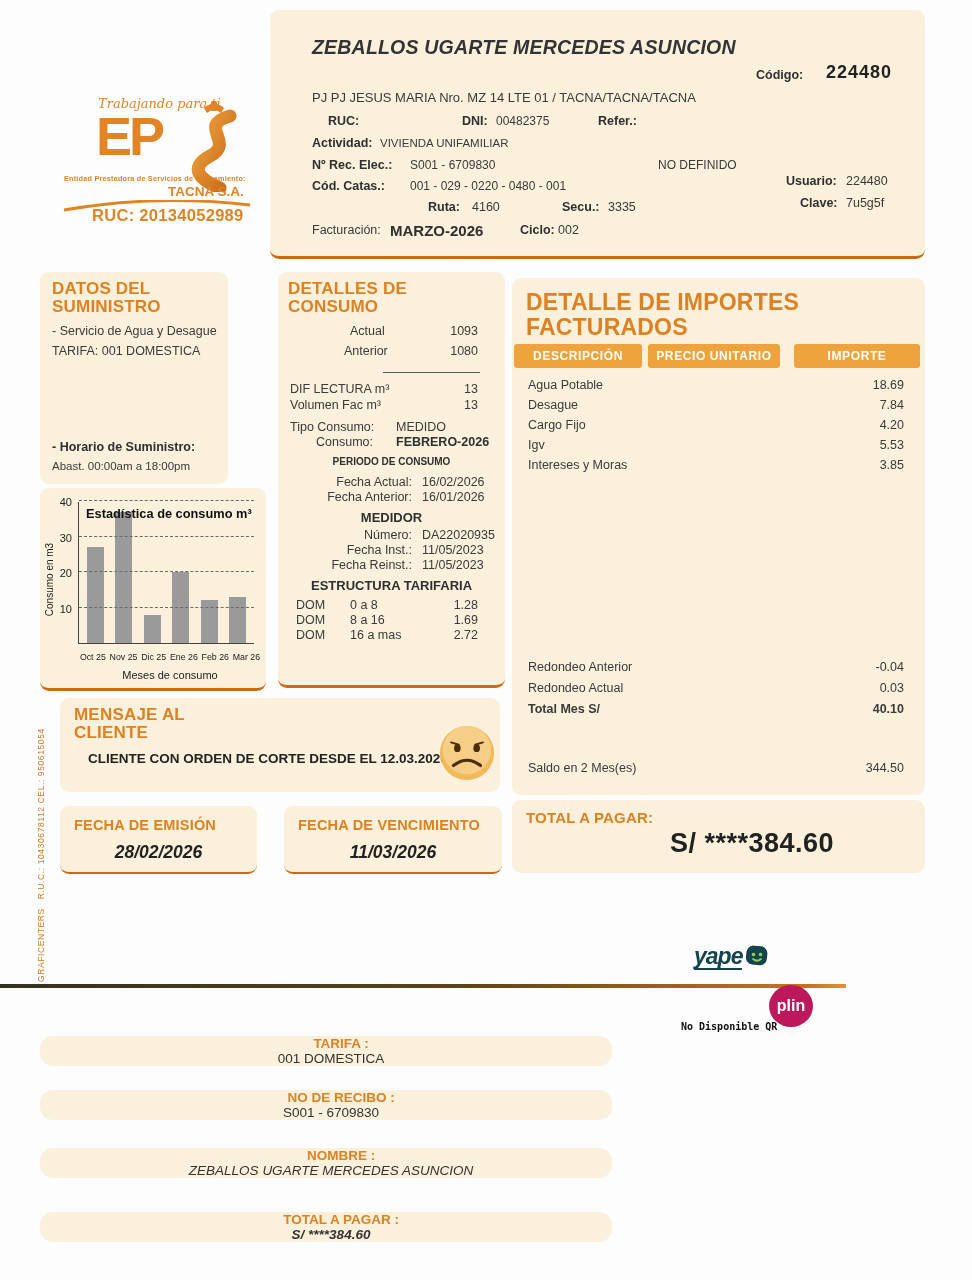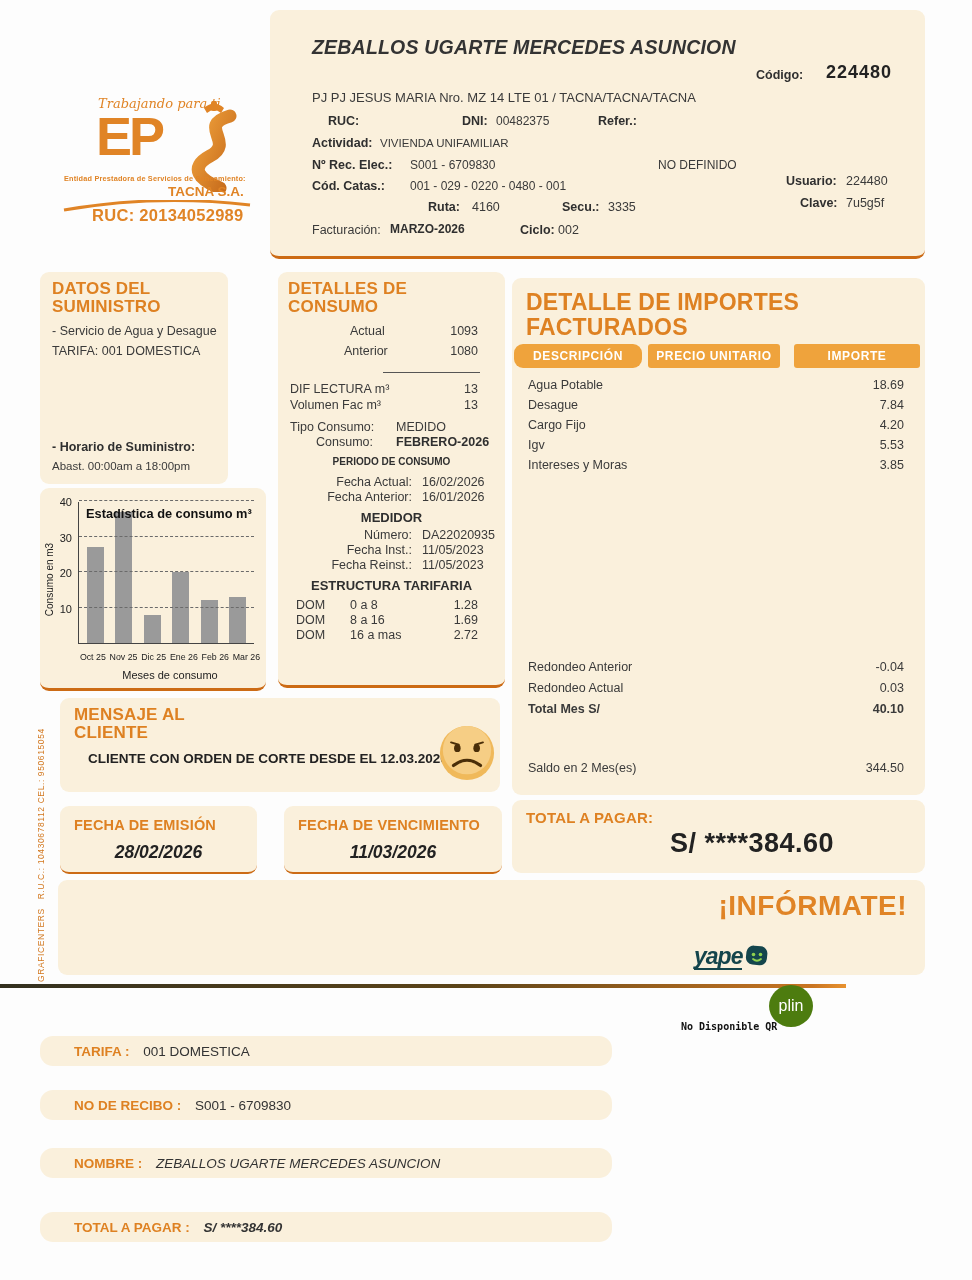--- a/index.html
+++ b/index.html
@@ -46,34 +46,34 @@
   .chart-yaxis{position:absolute;left:-27px;top:86px;transform:rotate(-90deg);font-size:10px;color:#222;white-space:nowrap;}
 
   
   .date-title{font-weight:bold;font-size:14.5px;color:#DE8122;letter-spacing:.2px;}
   .date-val{font-weight:bold;font-style:italic;font-size:17.5px;color:#222;}
   .big-total{font-weight:900;font-size:27px;color:#222;letter-spacing:.5px;}
   .informate{font-weight:900;font-size:28px;color:#E08426;letter-spacing:.5px;}
 
   
   .strip{position:absolute;left:40px;width:572px;height:30px;background:#FAF0DC;border-radius:13px;
-         display:flex;align-items:center;}
+         display:flex;align-items:center;flex-direction:column;}
   .strip .s-lbl{margin-left:34px;font-weight:bold;font-size:13.5px;color:#DE8122;white-space:pre;}
   .strip .s-val{margin-left:10px;font-size:13.5px;color:#333;}
   .strip .italic{font-style:italic;}
   .strip .bolditalic{font-style:italic;font-weight:bold;}
 
   .side-note{position:absolute;left:36px;top:772px;height:210px;writing-mode:vertical-rl;transform:rotate(180deg);
              font-size:8.5px;color:#D2771E;letter-spacing:.6px;white-space:pre;}
   .divider{position:absolute;left:0;top:984px;width:846px;height:4px;
            background:linear-gradient(90deg,#33301f 0%,#5c4418 55%,#c97522 96%,#e8922f 100%);}
   .yape-text{font-style:italic;font-weight:bold;font-size:23px;color:#14454C;letter-spacing:-1px;
              border-bottom:2px solid #14454C;line-height:24px;}
-  .plin-circle{position:absolute;width:44px;height:42px;border-radius:50%;background:#4d7c0f;
-               display:flex;align-items:center;justify-content:center;color:#fff;font-weight:400;font-size:16px;}
+  .plin-circle{position:absolute;width:44px;height:42px;border-radius:50%;background:#be185d;
+               display:flex;align-items:center;justify-content:center;color:#fff;font-weight:700;font-size:16px;}
   .qr-note{position:absolute;font-family:"DejaVu Sans Mono",monospace;font-weight:bold;font-size:10px;color:#111;}
   .thinline{border-top:1.5px solid #555;}
 </style>
 </head>
 <body>
 
 <div class="page">
 
   <div class="abs" style="left:60px;top:94px;width:200px;height:130px;">
     <div class="abs logo-tag" style="left:38px;top:2px;">Trabajando para ti</div>
@@ -122,21 +122,21 @@
     <span class="abs val" style="left:202px;top:190px;">4160</span>
     <span class="abs lbl" style="left:292px;top:190px;">Secu.:</span>
     <span class="abs val" style="left:338px;top:190px;">3335</span>
 
     <span class="abs lbl" style="left:516px;top:164px;">Usuario:</span>
     <span class="abs val" style="left:576px;top:164px;">224480</span>
     <span class="abs lbl" style="left:530px;top:186px;">Clave:</span>
     <span class="abs val" style="left:576px;top:186px;">7u5g5f</span>
 
     <span class="abs val" style="left:42px;top:213px;">Facturación:</span>
-    <span class="abs lbl" style="left:120px;top:212px;font-size:12px;">MARZO-2026</span>
+    <span class="abs lbl" style="left:120px;top:212px;font-size:15px;">MARZO-2026</span>
     <span class="abs lbl" style="left:250px;top:213px;">Ciclo:</span>
     <span class="abs val" style="left:288px;top:213px;">002</span>
   </div>
 
   <div class="panel" style="left:40px;top:272px;width:188px;height:212px;">
     <div class="sec-title" style="left:12px;top:8px;width:140px;">DATOS DEL SUMINISTRO</div>
     <div class="abs val" style="left:12px;top:52px;">- Servicio de Agua y Desague</div>
     <div class="abs val" style="left:12px;top:72px;">TARIFA: 001 DOMESTICA</div>
     <div class="abs lbl" style="left:12px;top:168px;">- Horario de Suministro:</div>
     <div class="abs val" style="left:12px;top:188px;font-size:11.5px;">Abast. 00:00am a 18:00pm</div>
@@ -217,21 +217,21 @@
         <div class="abs val" style="left: 72px; top: 341px;">8 a 16</div>
         <div class="abs val right" style="left: 150px; top: 341px; width: 50px;">1.69</div>
         <div class="abs val" style="left: 18px; top: 356px;">DOM</div>
         <div class="abs val" style="left: 72px; top: 356px;">16 a mas</div>
         <div class="abs val right" style="left: 150px; top: 356px; width: 50px;">2.72</div>
       </div>
   </div>
 
   <div class="panel" style="left:512px;top:278px;width:413px;height:517px;">
     <div class="sec-title" style="left:14px;top:12px;width:330px;font-size:23px;line-height:25px;color:#DE8122;">DETALLE DE IMPORTES FACTURADOS</div>
-    <div class="col-btn" style="left:2px;top:66px;width:128px;border-radius:9px;">DESCRIPCIÓN</div>
+    <div class="col-btn" style="left:2px;top:66px;width:128px;">DESCRIPCIÓN</div>
     <div class="col-btn" style="left:136px;top:66px;width:132px;">PRECIO UNITARIO</div>
     <div class="col-btn" style="left:282px;top:66px;width:126px;">IMPORTE</div>
     <div>
         <div class="imp-row" style="top: 100px;">
           <div class="imp-desc">Agua Potable</div>
           <div class="imp-amt">18.69</div>
         </div>
         <div class="imp-row" style="top: 120px;">
           <div class="imp-desc">Desague</div>
           <div class="imp-amt">7.84</div>
@@ -288,23 +288,20 @@
   <div class="panel" style="left:284px;top:806px;width:218px;height:66px;border-bottom:2.5px solid #CC6B15;">
     <div class="abs date-title" style="left:14px;top:11px;">FECHA DE VENCIMIENTO</div>
     <div class="abs date-val center" style="left:0;top:36px;width:100%;">11/03/2026</div>
   </div>
 
   <div class="panel" style="left:512px;top:800px;width:413px;height:73px;">
     <div class="abs date-title" style="left:14px;top:9px;font-size:15px;">TOTAL A PAGAR:</div>
     <div class="abs big-total center" style="left:80px;top:28px;width:320px;">S/ ****384.60</div>
   </div>
 
-  <div class="panel" style="left:58px;top:880px;width:867px;height:95px;">
-    <div class="abs informate" style="right:18px;top:10px;">¡INFÓRMATE!</div>
-  </div>
 
   <div class="side-note">GRAFICENTERS   R.U.C.: 10430678112 CEL.: 950615054</div>
 
   <div class="divider"></div>
   <div class="abs" style="left:694px;top:944px;display:flex;align-items:center;">
     <span class="yape-text">yape</span>
     <svg width="26" height="26" viewBox="0 0 26 26" style="margin-left:2px;">
       <rect x="2" y="2" width="21" height="19" rx="7" fill="#14454C" transform="rotate(6 13 13)"></rect>
       <circle cx="9.5" cy="10.5" r="1.8" fill="#8FD14F"></circle>
       <circle cx="16.5" cy="10.5" r="1.8" fill="#8FD14F"></circle>

